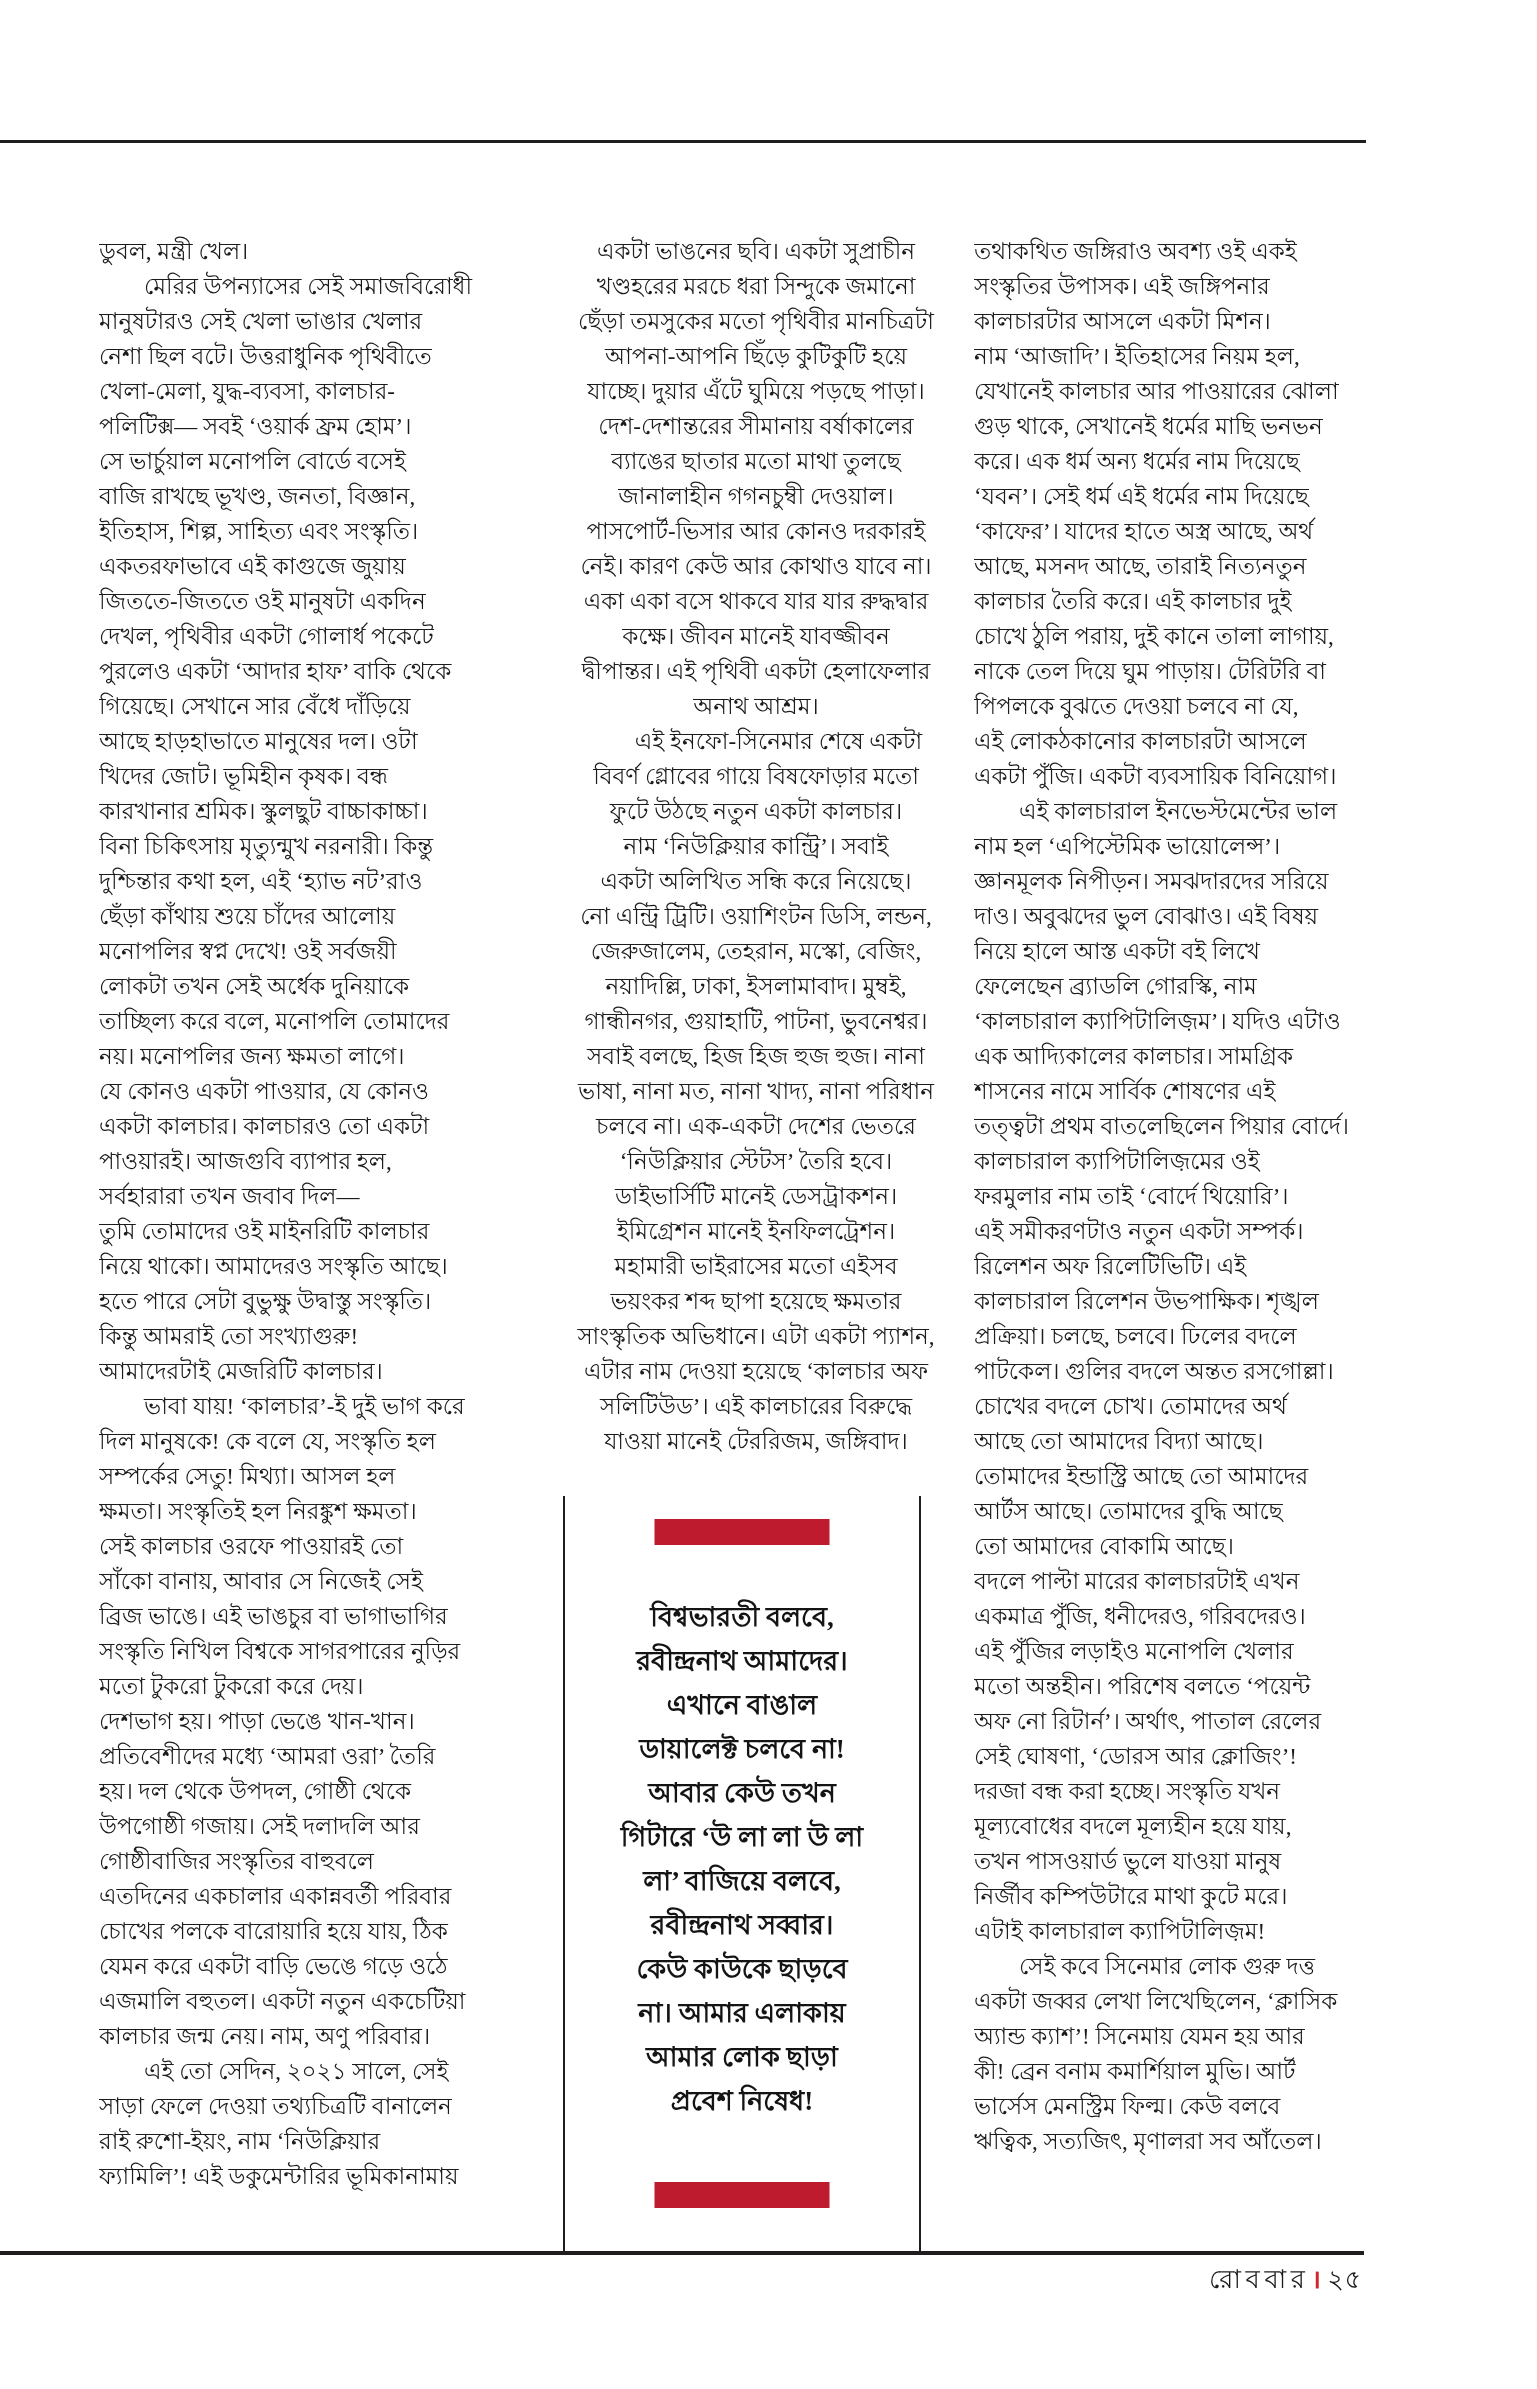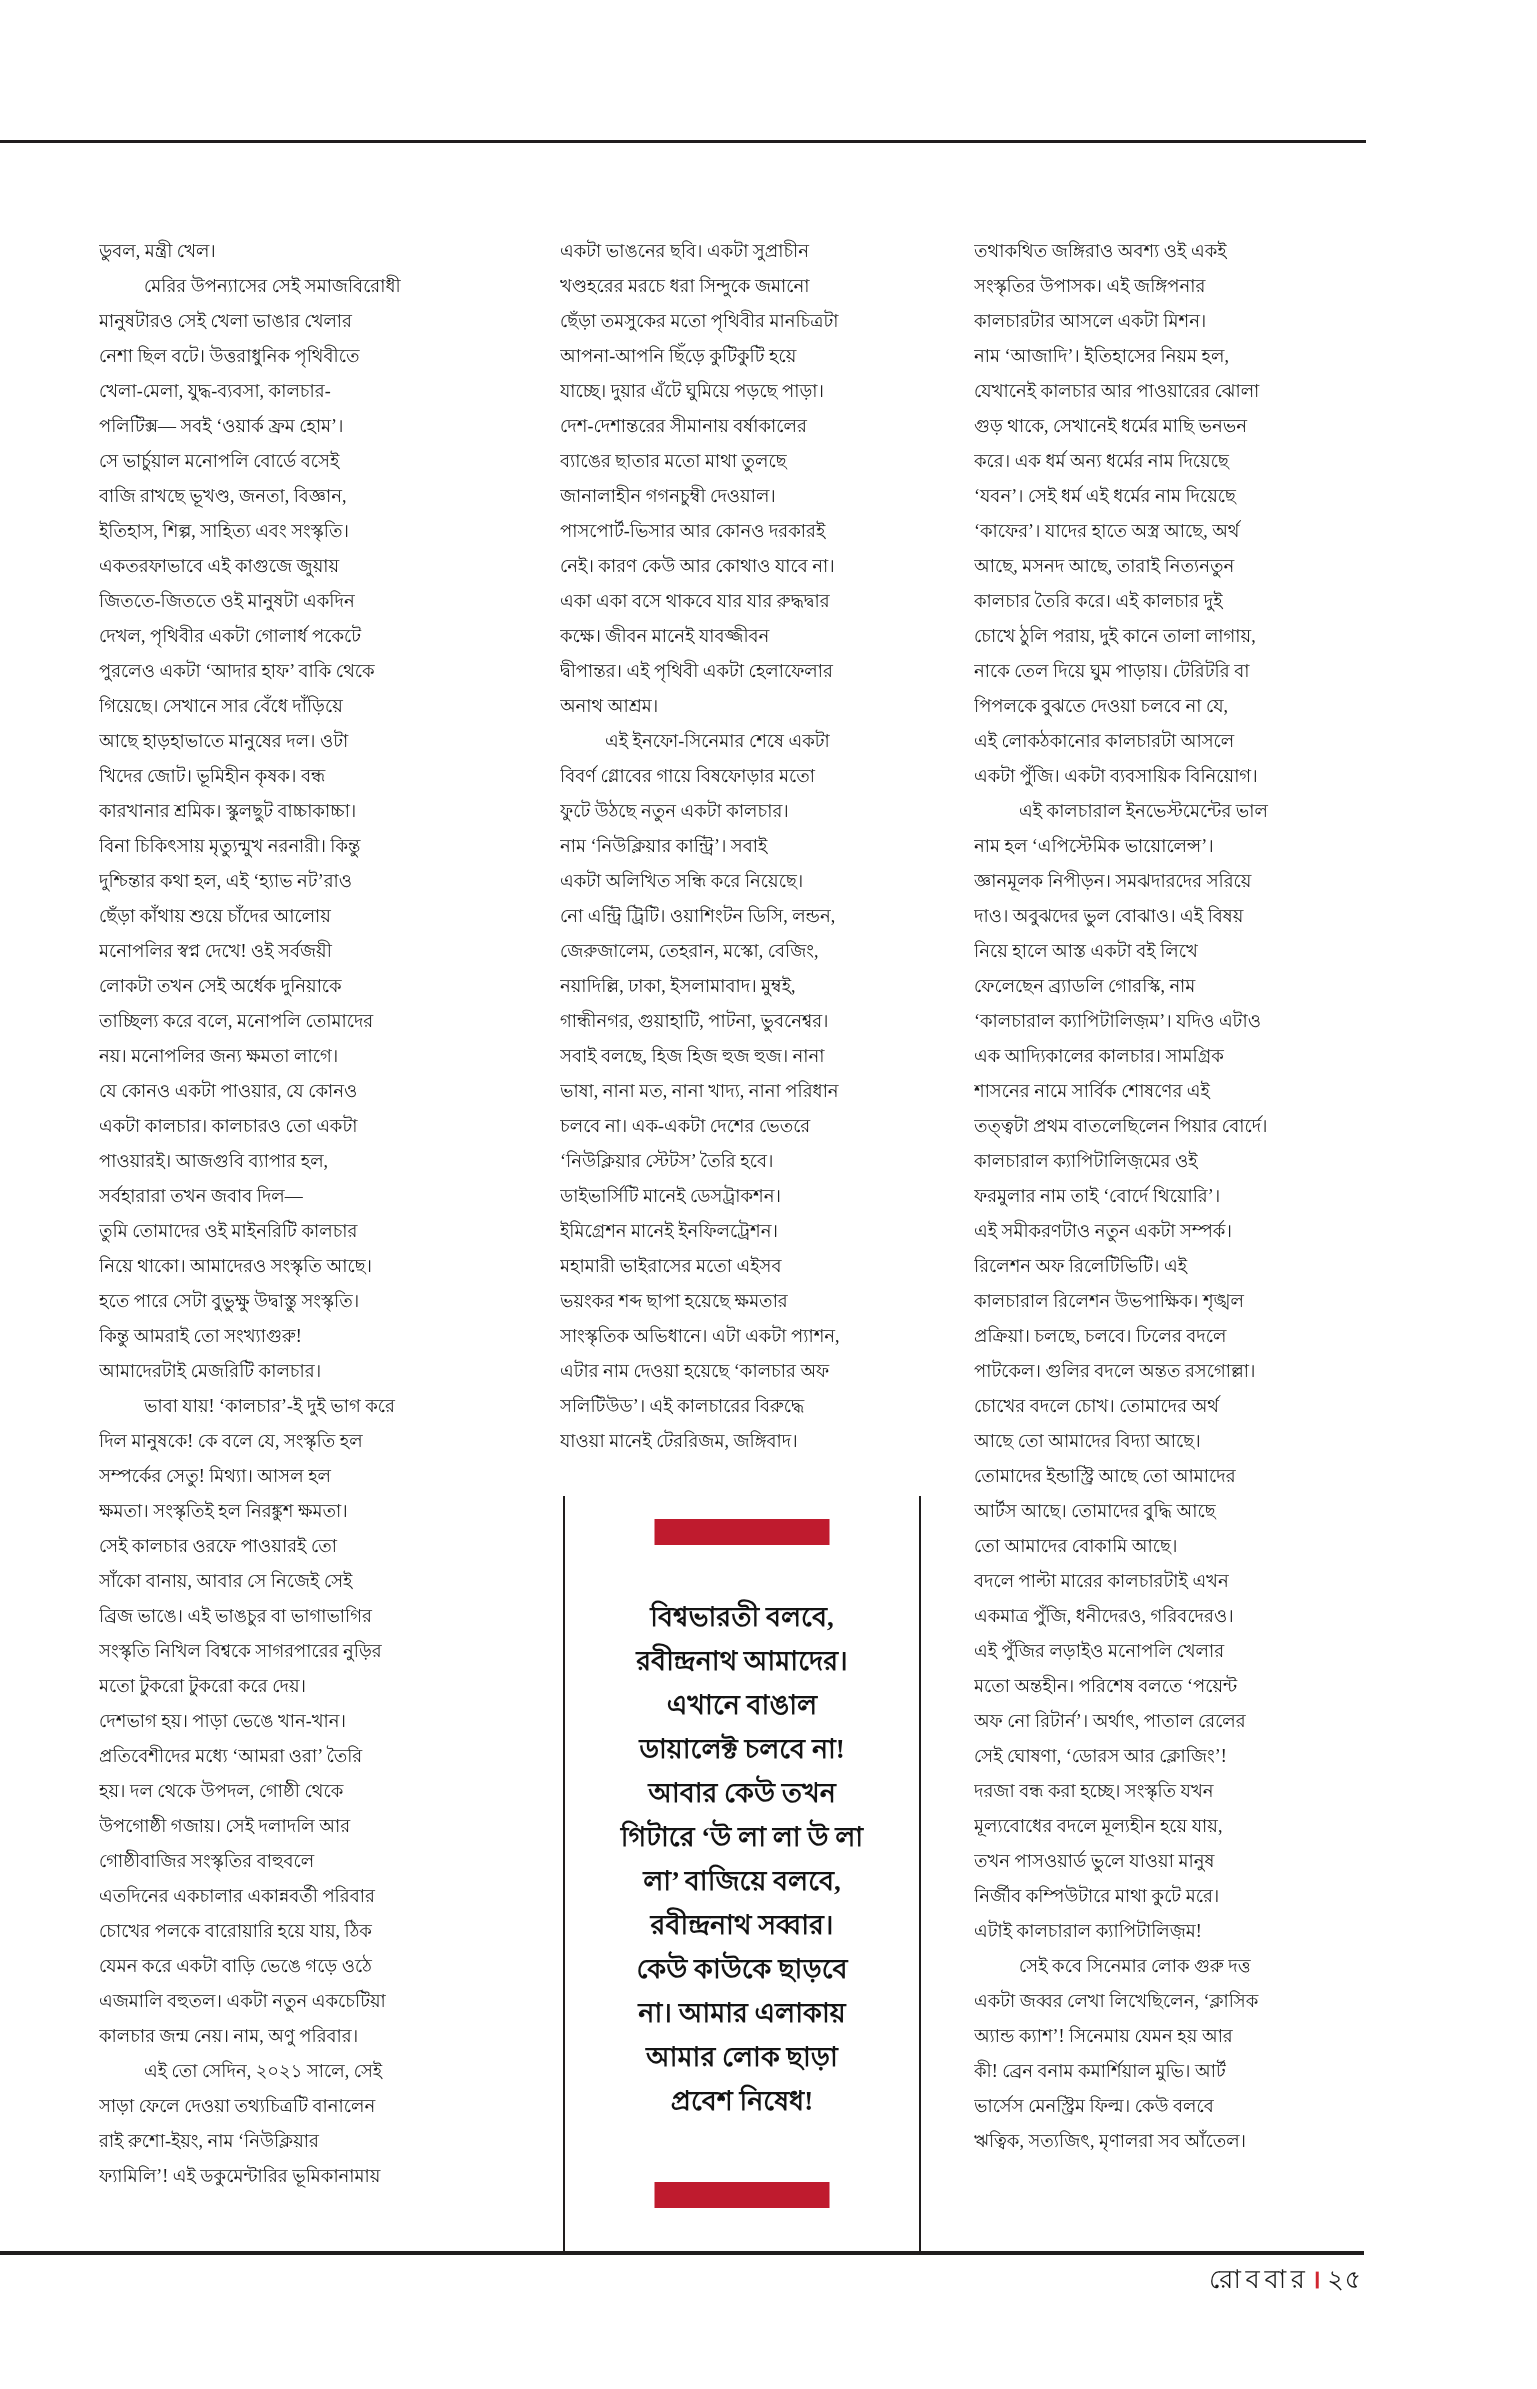--- a/index.html
+++ b/index.html
@@ -9,30 +9,30 @@
     background:#ffffff;
     font-family:"Liberation Serif", serif;
     color:#1b1b1b;
     overflow:hidden;
   }
   .rule{position:absolute;background:#201d1e;}
   .rule-top{left:0;top:140px;width:1366px;height:3.1px;}
   .rule-bottom{left:0;top:2251px;width:1364px;height:3.9px;}
   .col{
     position:absolute;top:234px;
-    font-size:18px;line-height:35px;
+    font-size:23px;line-height:35px;
     letter-spacing:0px;
   }
   .col .line{
     white-space:nowrap;overflow:hidden;max-width:100%;
     height:35px;
   }
   .col .indent{padding-left:45px;}
   .col-1{left:99px;width:419px;}
-  .col-2{left:560px;width:426px;}
+  .col-2{left:543px;width:426px;text-align:center;}
   .col-3{left:974px;width:422px;}
   .quote-box{
     position:absolute;
     left:563px;top:1496px;width:358px;height:755px;
     border-left:2.3px solid #201d1e;
     border-right:2.3px solid #201d1e;
     box-sizing:border-box;
     background:#ffffff;
   }
   .red-bar{

